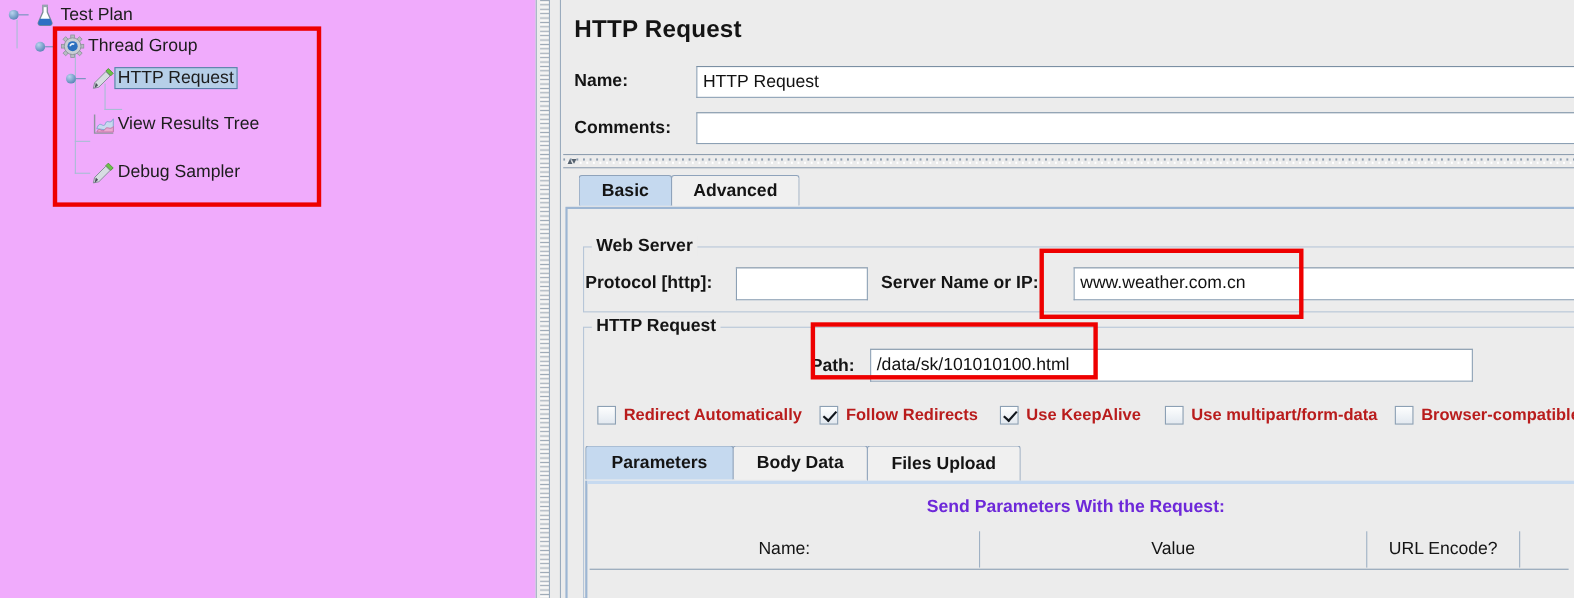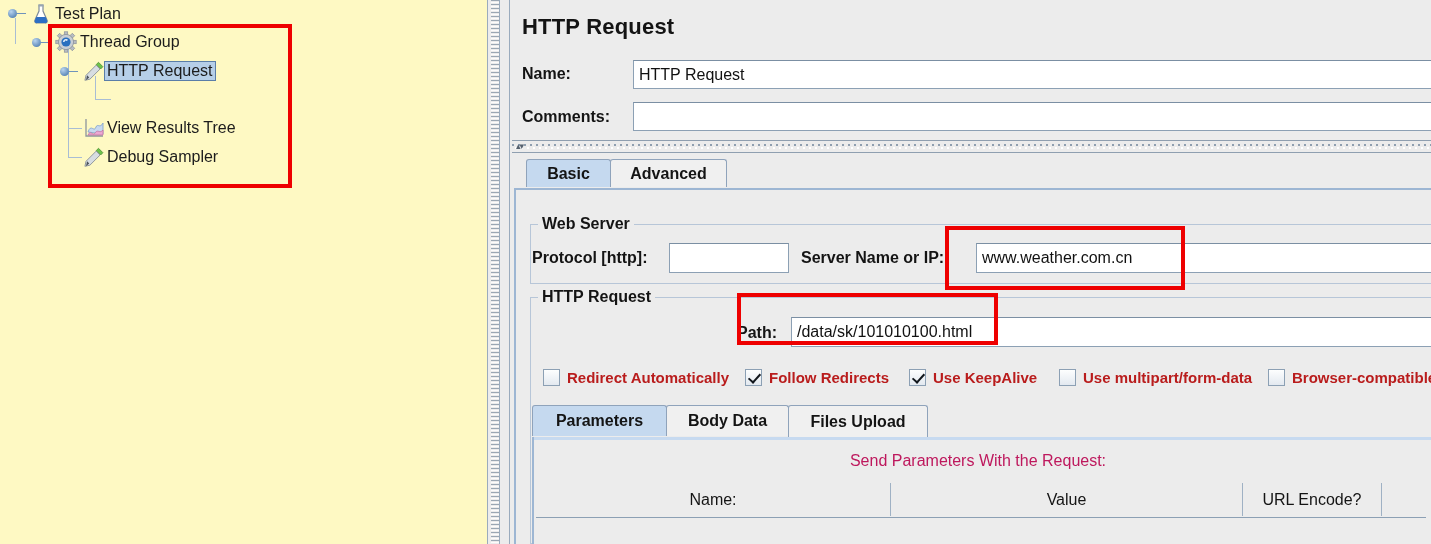--- a/index.html
+++ b/index.html
@@ -7,21 +7,21 @@
     width: 1431px; height: 544px;
     overflow: hidden;
     background: #ffffff;
     font-family: "Liberation Sans", sans-serif;
   }
   #root { position: relative; width: 1431px; height: 544px; }
 
   
   #tree-panel {
     position: absolute; left: 0; top: 0; width: 487px; height: 544px;
-    background: #fef9c3;
+    background: #f0abfc;
   }
   .tree-row { position: absolute; height: 28px; display: flex; align-items: center; }
   .tree-label { font-size: 16px; color: #1c1c1c; white-space: nowrap; padding: 1px 3px; }
   .tree-label.selected {
     background: #b6cfe8; border: 1px solid #5a7ea8; padding: 0px 2px;
   }
   .handle { position: absolute; width: 12px; height: 12px; }
   .handle::before {
     content: ""; position: absolute; left: 0; top: 2px;
     width: 9px; height: 9px; border-radius: 50%;
@@ -169,21 +169,21 @@
   
   #params-panel {
     position: absolute; left: 531px; top: 437px; width: 900px; height: 107px;
     background: #ececec;
     border-left: 2px solid #9db6d3;
     box-sizing: border-box;
   }
   #params-panel .top-band { position: absolute; left:0; top:0; width: 100%; height: 3px; background:#c7daf0; }
   #send-params-title {
     position: absolute; top: 15px; width: 888px; text-align: center;
-    font-size: 16px; font-weight: normal; color: #be185d;
+    font-size: 16px; font-weight: bold; color: #6d28d9;
   }
   #tbl-head {
     position: absolute; left: 2px; top: 46px; height: 34px; width: 890px;
     border-bottom: 1px solid #8ca0b4;
   }
   .th {
     position: absolute; top: 0; height: 33px;
     display: flex; align-items: center; justify-content: center;
     font-size: 16px; color: #141414;
     border-right: 1px solid #9fb1c4;
@@ -249,21 +249,21 @@
           <path d="M16.5 2.3 l4.4 4.4 -2.3 2.3 -4.4 -4.4 z" fill="#6cc24a" stroke="#4c8f33" stroke-width="0.8"></path>
           <path d="M14.2 5.1 l3.9 3.9 -10.2 10.2 -5 1.1 1.1 -5 z" fill="#d7dde2" stroke="#7c858e" stroke-width="0.8"></path>
           <path d="M4 20.3 l1.1 -5 2.1 2.1 z" fill="#4a5159"></path>
         </svg>
       </span>
       <span class="tree-label selected">HTTP Request</span>
     </div>
     <div class="handle" style="left:60px; top:65px;"></div>
 
 
-    <div class="tree-row" style="left:82px; top:114px;align-items:center;">
+    <div class="tree-row" style="left:82px; top:99px;align-items:center;">
       <span class="ico">
         <svg width="24" height="22" viewBox="0 0 24 22">
           <path d="M4 2 v17 h17" fill="none" stroke="#8d959d" stroke-width="1.3"></path>
           <path d="M6 15 c3 -9 6 1 8 -5 c1.6 -4 4 2 7 -4 v11 z" fill="#c8d9ef" stroke="#7ba0cc" stroke-width="0.8"></path>
           <path d="M6 18 c2.5 -6 5 2 7.5 -2.5 c2 -3.6 4.5 1.5 7.5 -2.5 v5 z" fill="#eda8d2" stroke="#c273a4" stroke-width="0.8"></path>
         </svg>
       </span>
       <span class="tree-label">View Results Tree</span>
     </div>
 
@@ -322,21 +322,21 @@
     <div class="text-field" style="left:159px; top:243px; width:120px; height:30px;"></div>
 
     <div class="field-label" style="left:291px; top:249px;">Server Name or IP:</div>
     <div class="text-field" style="left:466px; top:243px; width:456px; height:30px;">www.weather.com.cn</div>
 
     <div class="groupbox" style="left:20px; top:297px; width:902px; height:247px;"></div>
     <div class="group-title" style="left:28px; top:288px;">HTTP Request</div>
 
 
     <div class="field-label" style="left:227px; top:324px;">Path:</div>
-    <div class="text-field" style="left:281px; top:317px; width:641px; height:30px;">/data/sk/101010100.html</div>
+    <div class="text-field" style="left:281px; top:317px; width:548px; height:30px;">/data/sk/101010100.html</div>
 
     <div class="chk-item" style="left:33px; top:369px;">
       <span class="chk-box"></span>
       <span class="chk-label">Redirect Automatically</span>
     </div>
     <div class="chk-item" style="left:235px; top:369px;">
       <span class="chk-box checked"></span>
       <span class="chk-label">Follow Redirects</span>
     </div>
     <div class="chk-item" style="left:399px; top:369px;">

